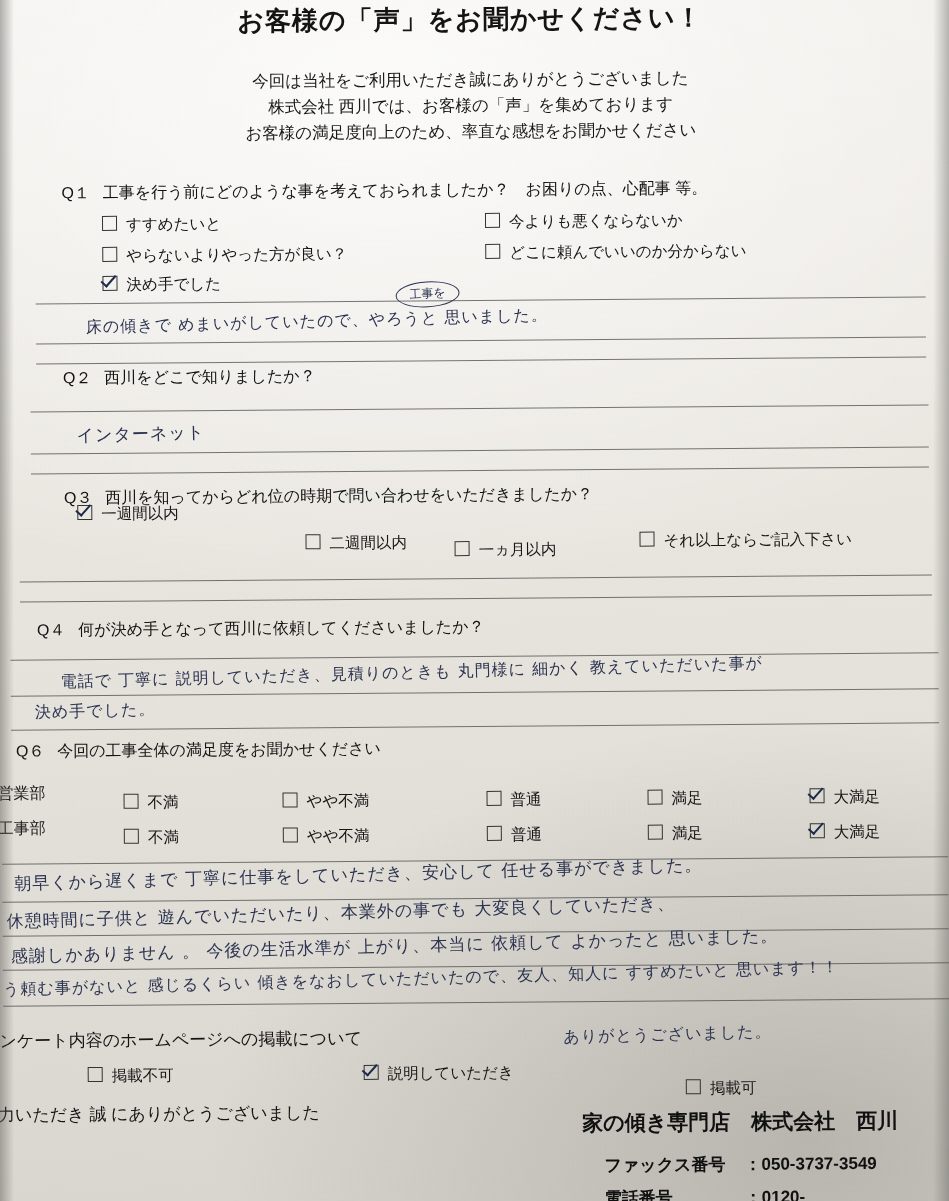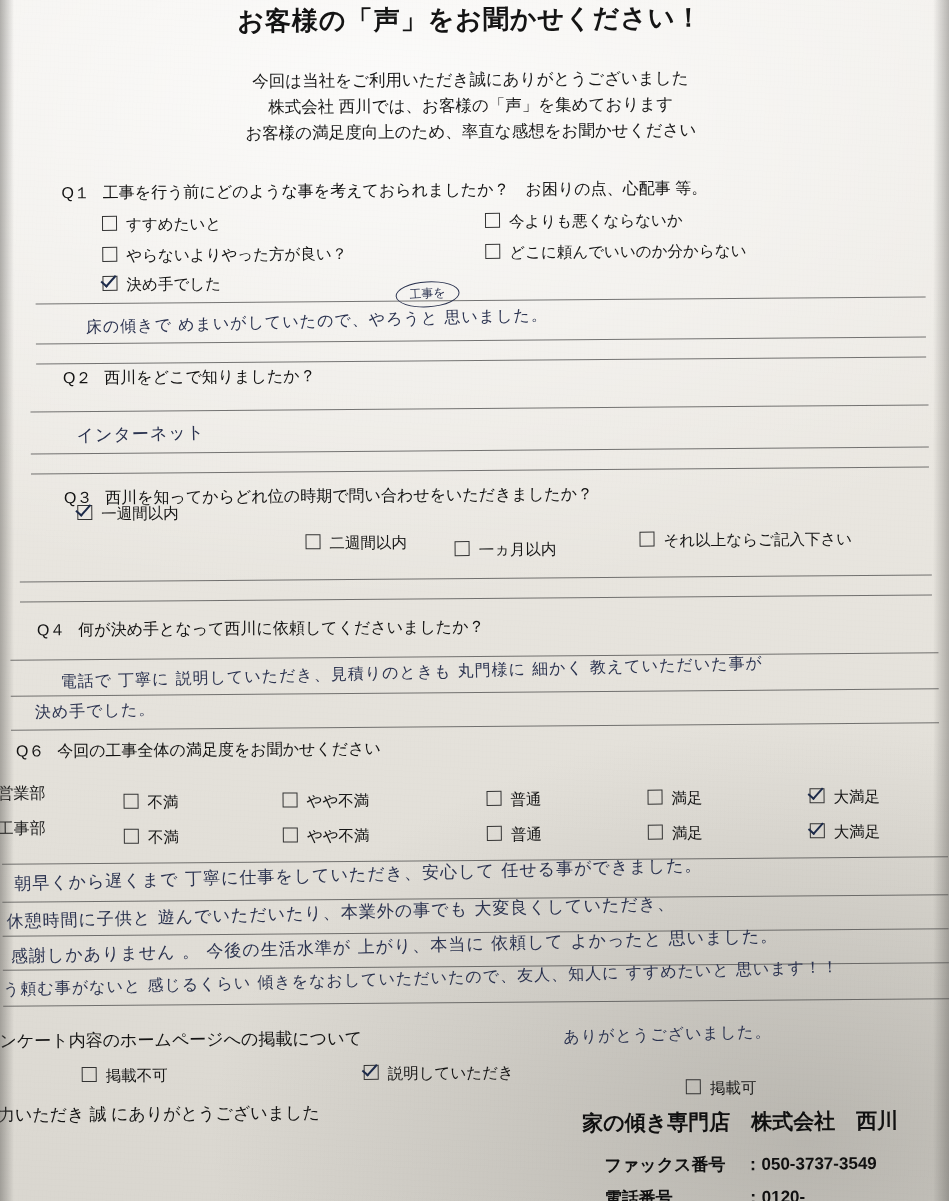--- a/index.html
+++ b/index.html
@@ -315,21 +315,21 @@
     <div class="rule" style="left:0px; top:1002px; width:946px;"></div>
 
     <div class="hw hw-ink" style="left:12px; top:862px; font-size:17px;">朝早くから遅くまで 丁寧に仕事をしていただき、安心して 任せる事ができました。</div>
     <div class="hw hw-ink" style="left:4px; top:900px; font-size:17px;">休憩時間に子供と 遊んでいただいたり、本業外の事でも 大変良くしていただき、</div>
     <div class="hw hw-ink" style="left:8px; top:934px; font-size:17px;">感謝しかありません 。 今後の生活水準が 上がり、本当に 依頼して よかったと 思いました。</div>
     <div class="hw hw-ink" style="left:0px; top:968px; font-size:16px;">う頼む事がないと 感じるくらい 傾きをなおしていただいたので、友人、知人に すすめたいと 思います！！</div>
     <div class="hw hw-ink" style="left:560px; top:1026px; font-size:16px;">ありがとうございました。</div>
 
     <div class="footer-text" style="left:-4px; top:1026px; font-size:17px;">ンケート内容のホームページへの掲載について</div>
 
-    <div class="opt" style="left:78px; top:1063px;">
+    <div class="opt" style="left:84px; top:1063px;">
       <span class="box"></span><span>掲載不可</span>
     </div>
     <div class="opt" style="left:360px; top:1063px;">
       <span class="box checked"></span><span>説明していただき</span>
     </div>
     <div class="opt" style="left:682px; top:1080px;">
       <span class="box"></span><span>掲載可</span>
     </div>
 
     <div class="footer-text" style="left:-6px; top:1100px; font-size:17px;">力いただき 誠 にありがとうございました</div>

